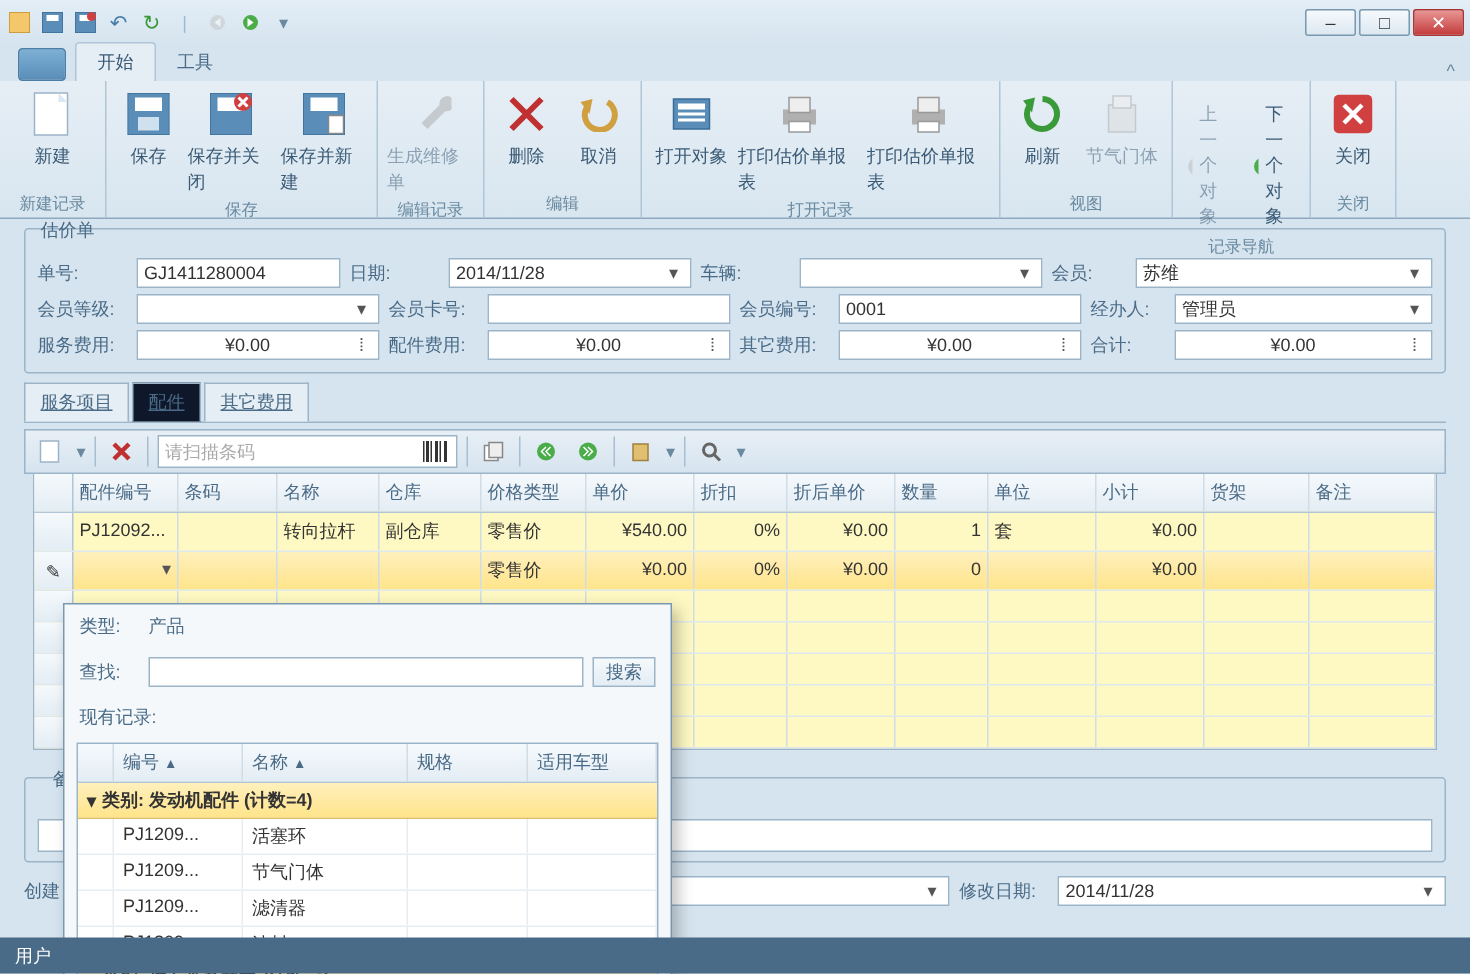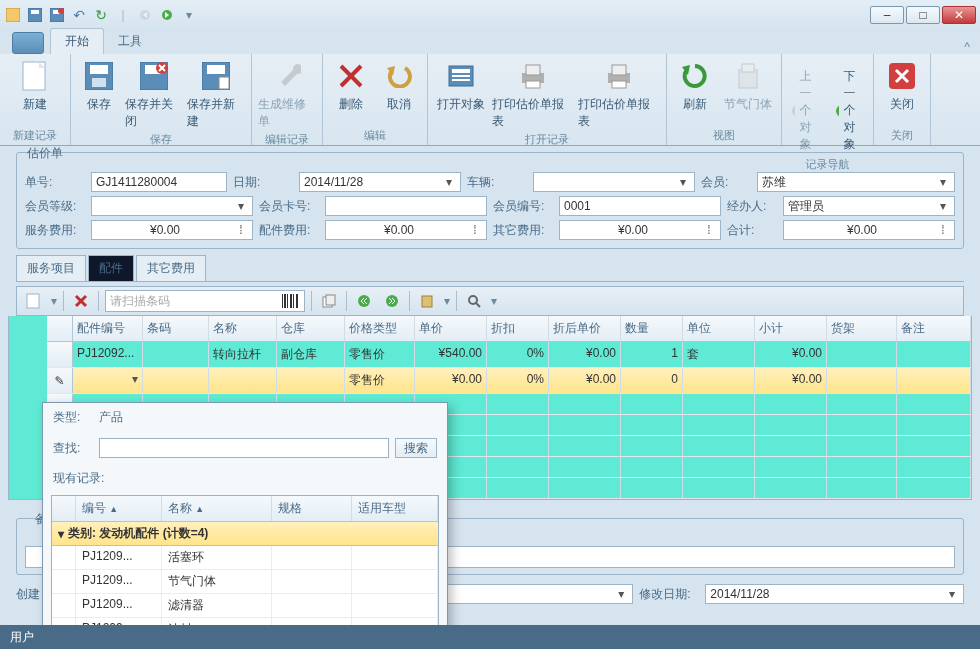--- a/index.html
+++ b/index.html
@@ -34,31 +34,31 @@
   .panel { margin:6px 16px; border:1px solid #9cb4c8; border-radius:3px; }
   .panel-title { position:relative; top:-8px; left:6px; background:transparent; padding:0 4px; color:#4a6b87; display:inline-block; }
   .form-row { display:flex; align-items:center; padding:2px 8px; gap:6px; }
   .lbl { color:#4a6b87; width:60px; text-align:left; }
   .input { background:#fff; border:1px solid #9cb4c8; height:20px; padding:0 4px; display:flex; align-items:center; justify-content:space-between; }
   .dd-arrow { width:14px; color:#555; text-align:center; }
   .money { text-align:right; justify-content:space-between; }
 
   
   .sub-tabs { display:flex; margin:6px 16px 0 16px; border-bottom:1px solid #9cb4c8; }
-  .sub-tabs .stab { padding:4px 10px; border:1px solid #9cb4c8; border-bottom:none; margin-right:2px; background:#e6eef5; color:#4a6b87; }
+  .sub-tabs .stab { padding:4px 10px; border:1px solid #9cb4c8; border-bottom:none; margin-right:2px; background:#e6eef5; color:#4a6b87;text-decoration:underline; }
   .sub-tabs .stab.active { background:#0f172a; }
 
   
   .toolbar { margin:4px 16px 0 16px; background:linear-gradient(#e8eff6,#d6e4ef); border:1px solid #9cb4c8; height:30px; display:flex; align-items:center; padding:0 6px; gap:6px; }
   .tbtn { width:22px; height:22px; display:flex; align-items:center; justify-content:center; border-radius:2px; }
   .tsep { width:1px; height:20px; background:#a8bed0; }
   .scan-input { flex:0 0 200px; height:22px; background:#fff; border:1px solid #9cb4c8; display:flex; align-items:center; padding:0 4px; color:#aaa; font-size:15px; justify-content:space-between; }
 
   
-  .grid { margin:0 8px; border:1px solid #9cb4c8; border-top:none; background:#5eead4;padding-left:38px; }
+  .grid { margin:0 22px; border:1px solid #9cb4c8; border-top:none; background:#fef9c3; }
   .ghead { display:flex; background:linear-gradient(#f5f9fc,#e3edf4); border-bottom:1px solid #b0c5d6; }
   .ghead .gh, .grow .gc { border-right:1px solid #d0dce6; padding:4px 4px; overflow:hidden; white-space:nowrap; }
   .grow { display:flex; border-bottom:1px solid #e0e8ef;justify-content:flex-end; }
   .grow.sel { background:linear-gradient(#fff0bd,#ffe48a); }
   .grow.empty .gc { height:20px; }
   .gh { color:#4a6b87; }
   .num { text-align:right; }
   .marker { width:26px; background:linear-gradient(#f5f9fc,#e3edf4); border-right:1px solid #b0c5d6; display:flex; align-items:center; justify-content:center; }
 
   

